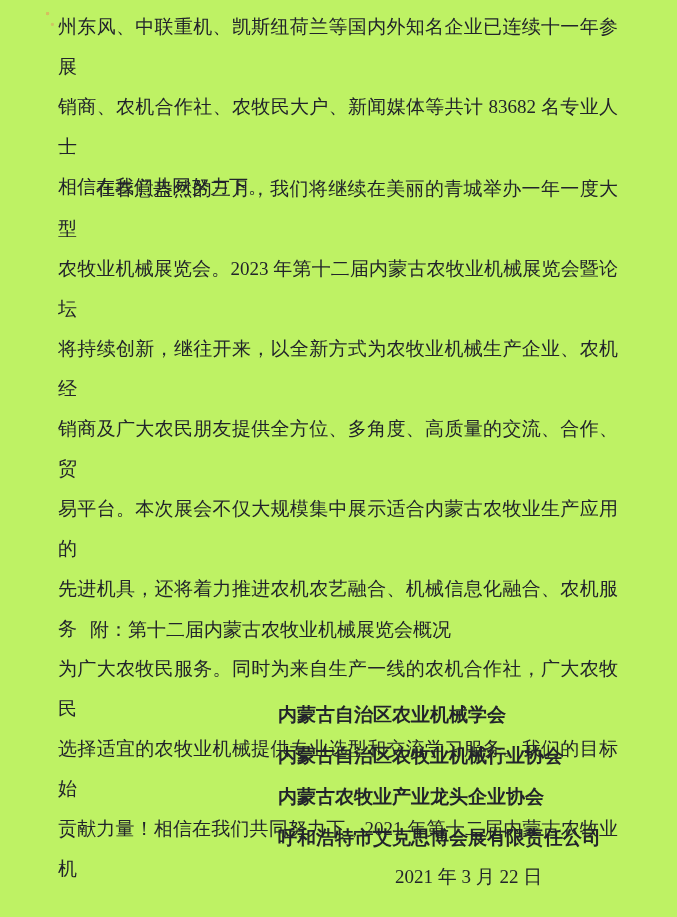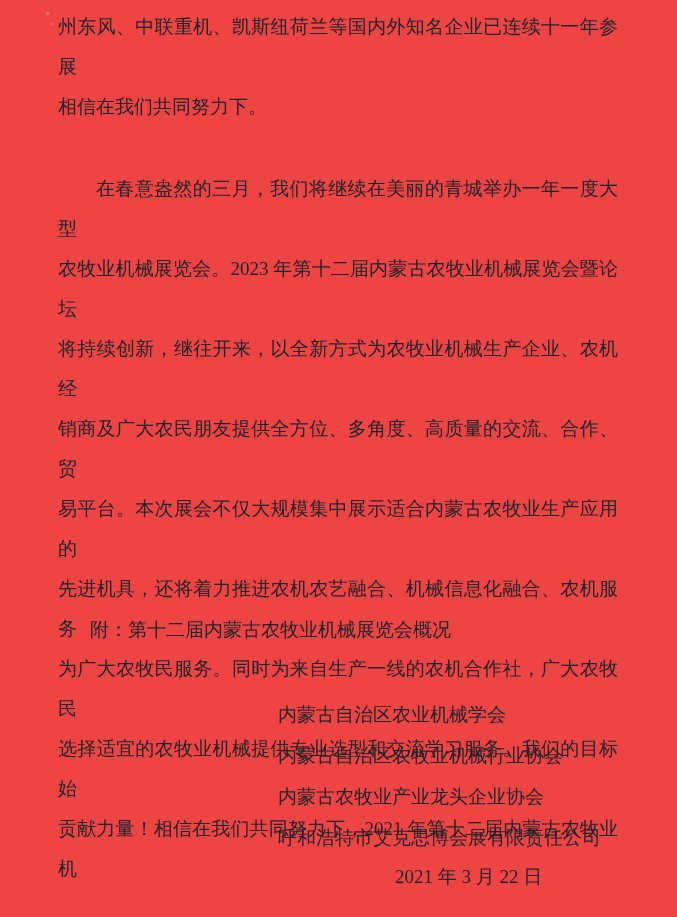--- a/index.html
+++ b/index.html
@@ -4,21 +4,21 @@
 <style>
   html, body {
     margin: 0;
     padding: 0;
     background: #ffffff;
   }
   .page {
     position: relative;
     width: 677px;
     height: 917px;
-    background: #ef4444;
+    background: #bef264;
     overflow: hidden;
     font-family: "Liberation Serif", "DejaVu Serif", serif;
     color: #22242b;
   }
   .textblock {
     position: absolute;
     font-size: 19px;
   }
   .para {
     left: 58px;
@@ -47,20 +47,21 @@
   }
   #signatures {
     left: 278px;
     top: 694px;
     line-height: 41px;
   }
   #signatures .line {
     text-align: left;
     text-align-last: left;
     white-space: nowrap;
+    font-weight: bold;
   }
   #date {
     left: 395px;
     top: 857px;
     line-height: 40px;
     white-space: nowrap;
   }
   
   .artifact {
     position: absolute;
@@ -76,20 +77,21 @@
 </style>
 </head>
 <body>
 
 <div class="page">
 
   <div class="artifact"></div>
 
   <div id="para1" class="textblock para">
       <div class="line">州东风、中联重机、凯斯纽荷兰等国内外知名企业已连续十一年参展</div>
+      <div class="line">销商、农机合作社、农牧民大户、新闻媒体等共计 83682 名专业人士</div>
       <div class="line last">相信在我们共同努力下。</div>
     </div>
 
   <div id="para2" class="textblock para indent-first">
       <div class="line">在春意盎然的三月，我们将继续在美丽的青城举办一年一度大型</div>
       <div class="line">农牧业机械展览会。2023 年第十二届内蒙古农牧业机械展览会暨论坛</div>
       <div class="line">将持续创新，继往开来，以全新方式为农牧业机械生产企业、农机经</div>
       <div class="line">销商及广大农民朋友提供全方位、多角度、高质量的交流、合作、贸</div>
       <div class="line">易平台。本次展会不仅大规模集中展示适合内蒙古农牧业生产应用的</div>
       <div class="line">先进机具，还将着力推进农机农艺融合、机械信息化融合、农机服务</div>

